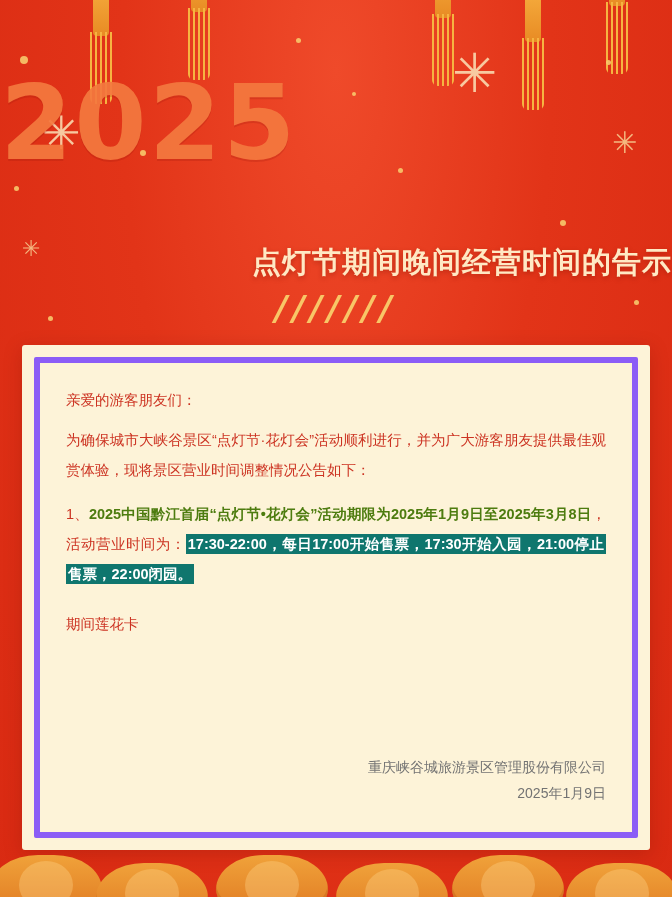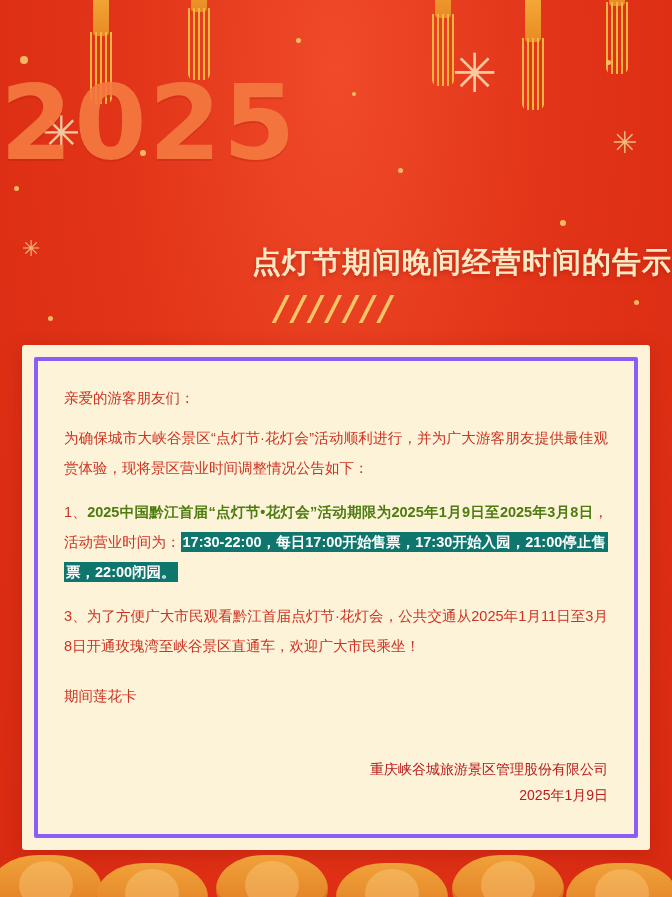--- a/index.html
+++ b/index.html
@@ -159,21 +159,21 @@
     top: 345px;
     width: 628px;
     height: 505px;
     background: #fdf3d8;
     border-radius: 3px;
     box-shadow: 0 4px 18px rgba(120,16,6,.25);
   }
   .card-inner {
     position: absolute;
     inset: 12px;
-    border: 4px solid #8b5cf6;
+    border: 6px solid #8b5cf6;
     border-radius: 2px;
     padding: 22px 26px;
     box-sizing: border-box;
     color: #c0392b;
   }
   .para {
     font-size: 14.5px;
     line-height: 30px;
     color: #cc3322;
     margin: 0 0 14px 0;
@@ -197,21 +197,21 @@
     color: #cc3322;
     margin: 26px 0 0 0;
   }
   .signature {
     position: absolute;
     right: 26px;
     bottom: 26px;
     text-align: right;
     font-size: 14px;
     line-height: 26px;
-    color: #b91c1c;
+    color: #737373;
   }
 
   
   .bottom-deco {
     position: absolute;
     left: 0;
     right: 0;
     bottom: 0;
     height: 62px;
     pointer-events: none;
@@ -296,21 +296,20 @@
   <div class="card">
     <div class="card-inner">
 
       <p class="para tight">亲爱的游客朋友们：</p>
 
       <p class="para">为确保城市大峡谷景区“点灯节·花灯会”活动顺利进行，并为广大游客朋友提供最佳观赏体验，现将景区营业时间调整情况公告如下：</p>
 
       <p class="para"><span>1、</span><strong>2025中国黔江首届“点灯节•花灯会”活动期限为2025年1月9日至2025年3月8日</strong><span>，活动营业时间为：</span><span class="hl">17:30-22:00，每日17:00开始售票，17:30开始入园，21:00停止售票，22:00闭园。</span></p>
 
 
-      <p class="para">3、为了方便广大市民观看黔江首届点灯节·花灯会，公共交通从2025年1月11日至3月8日开通玫瑰湾至峡谷景区直通车，欢迎广大市民乘坐！</p>
 
       <p class="notice">期间莲花卡</p>
 
       <div class="signature">
         <div>重庆峡谷城旅游景区管理股份有限公司</div>
         <div>2025年1月9日</div>
       </div>
     </div>
   </div>
 

